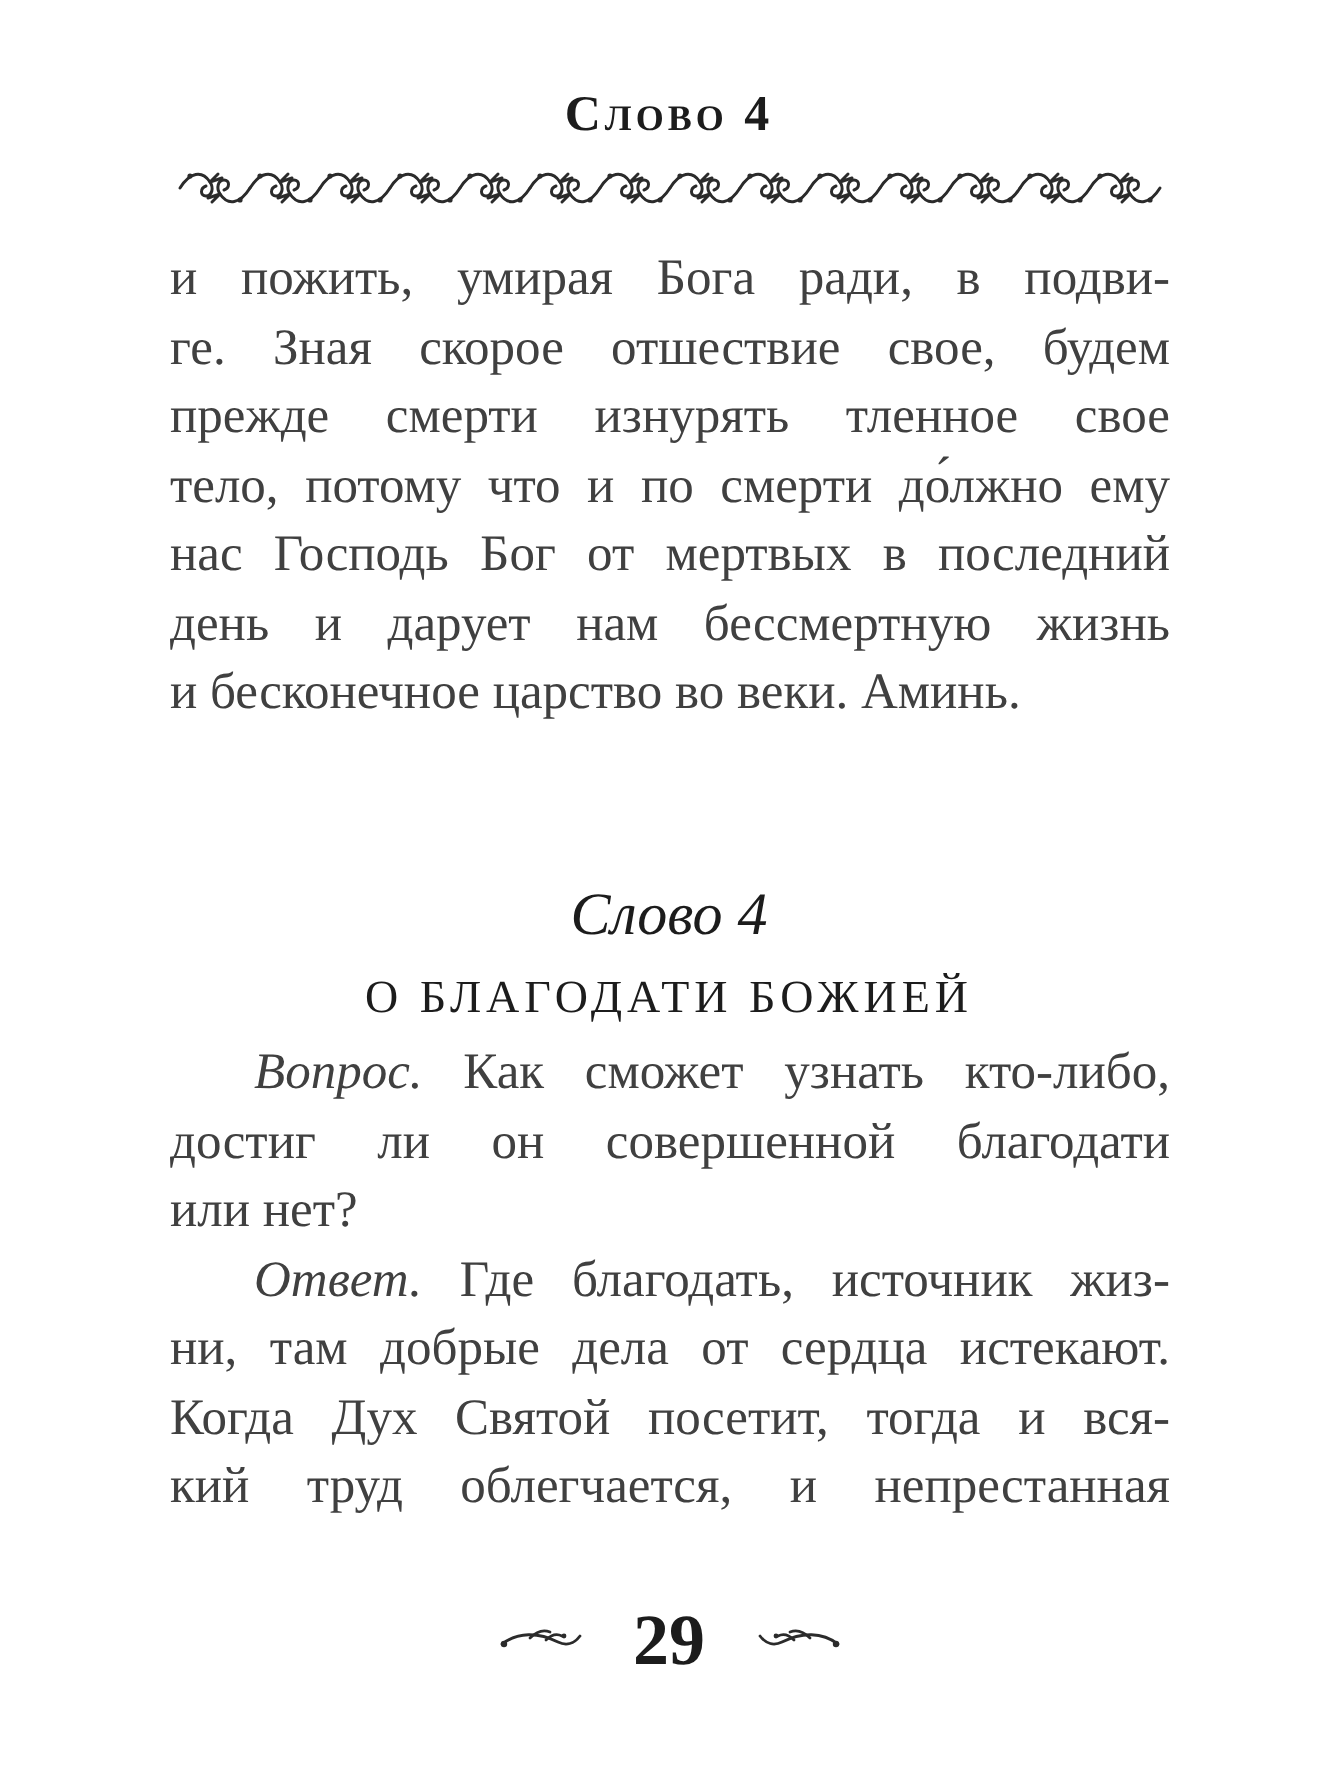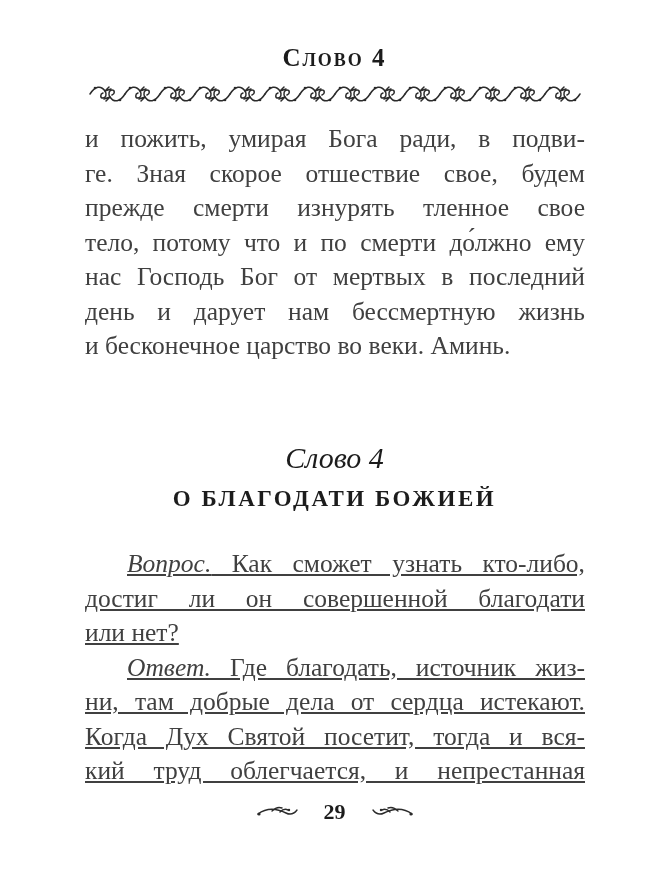--- a/index.html
+++ b/index.html
@@ -23,21 +23,21 @@
   .divider {
     position: absolute; top: 82px; left: 88px; width: 494px; height: 24px;
   }
   .text-block {
     position: absolute; left: 85px; width: 500px;
     font-size: 25.5px;
     line-height: 34.5px;
     color: #404040;
   }
   .para1 { top: 122px; }
-  .qa-block { top: 547px; text-decoration: underline; }
+  .qa-block { top: 519px; }
   .line {
     text-align: justify;
     text-align-last: justify;
     height: 34.5px;
     white-space: normal;
   }
   .line.lastline {
     text-align: right;
     text-align-last: left;
   }
@@ -45,33 +45,33 @@
   .it { font-style: italic; }
   .section-heading { position: absolute; left: 0; width: 669px; text-align: center; }
   .section-title {
     top: 441px;
     font-style: italic;
     font-size: 30px;
     color: #1c1c1c;
   }
   .section-subtitle {
     top: 486px;
-    font-weight: bold;
+    font-weight: normal;
     font-size: 23px;
     letter-spacing: 2.5px;
     color: #1c1c1c;
   }
   .footer {
     position: absolute; top: 799px; left: 0; width: 669px;
     display: flex; align-items: center; justify-content: center;
     gap: 26px;
   }
   .page-number {
     font-weight: bold;
-    font-size: 22px;
+    font-size: 36px;
     color: #1c1c1c;
     text-align: center;
   }
   .flourish { display: block; }
 </style>
 </head>
 <body>
 
 <div class="running-header">Слово 4</div>
 

